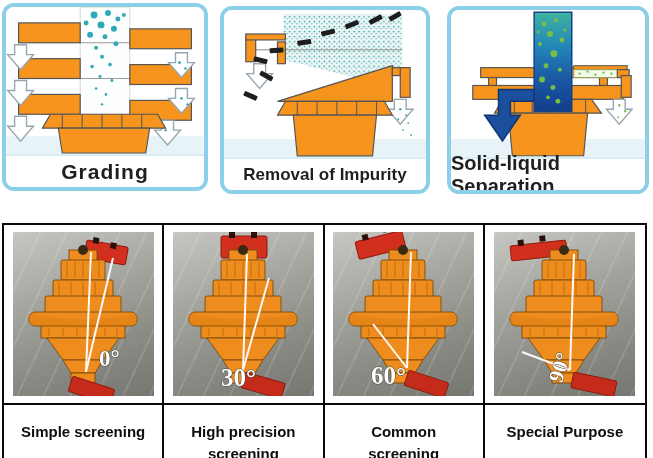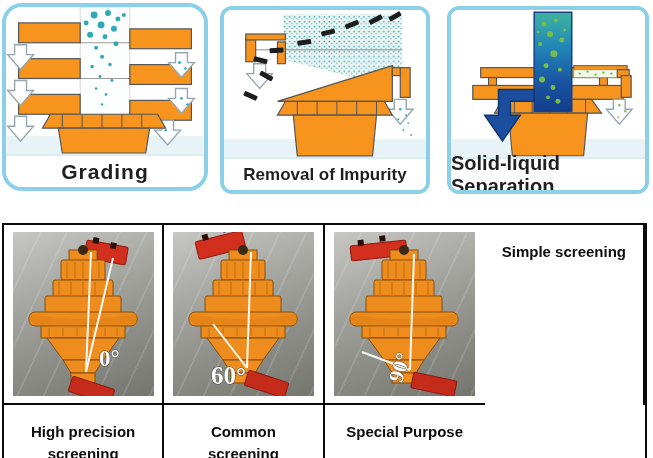--- a/index.html
+++ b/index.html
@@ -2,21 +2,21 @@
 <html><head>
 <meta charset="utf-8">
 <style>
   html,body{margin:0;padding:0;background:#fff;}
   .stage{position:relative;width:653px;height:458px;background:#fff;overflow:hidden;
          font-family:"Liberation Sans",sans-serif;}
 
   
   .panel{position:absolute;box-sizing:border-box;border:4px solid #8CCFE8;border-radius:12px;
          background:#fff;overflow:hidden;}
-  .panel-1{left:2px;top:3px;width:206px;height:188px;border-radius:20px;}
+  .panel-1{left:2px;top:3px;width:206px;height:188px;}
   .panel-2{left:220px;top:6px;width:210px;height:188px;}
   .panel-3{left:447px;top:6px;width:202px;height:188px;}
   .panel svg.diagram{display:block;width:100%;height:147px;background:#fff;}
   .panel-label{height:31px;display:flex;align-items:center;justify-content:center;
                border-top:2px solid #d9edf5;background:#fff;color:#1f1f1f;font-weight:bold;}
   .panel-1 .panel-label{font-size:21px;letter-spacing:1px;}
   .panel-2 .panel-label{font-size:17px;}
   .panel-3 .panel-label{font-size:20px;}
 
   
@@ -282,20 +282,36 @@
           <rect x="60" y="144" width="44" height="16" rx="2" fill="#C52B1B" stroke="#8E1A0E" transform="rotate(18 60 144)"></rect>
           <g stroke="#ffffff" stroke-width="2" opacity="0.95">
             <line x1="78" y1="20" x2="73" y2="140"></line>
             <line x1="100" y1="26" x2="73" y2="140"></line>
           </g>
           <text class="angle-text" x="86" y="134" font-size="23">0°</text>
         </svg>
       </div>
     </div>
 
+    <div class="photo-cell">
+      <div class="photo">
+        <svg viewBox="0 0 141 164">
+          <rect x="48" y="4" width="46" height="22" rx="2" fill="#D22F1E" stroke="#8E1A0E"></rect>
+          <rect x="56" y="0" width="6" height="6" fill="#2b1008"></rect>
+          <rect x="78" y="0" width="6" height="6" fill="#2b1008"></rect>
+          <use href="#motor"></use>
+          <rect x="72" y="140" width="42" height="16" rx="2" fill="#C52B1B" stroke="#8E1A0E" transform="rotate(16 72 140)"></rect>
+          <g stroke="#ffffff" stroke-width="2" opacity="0.95">
+            <line x1="74" y1="22" x2="70" y2="138"></line>
+            <line x1="96" y1="46" x2="70" y2="138"></line>
+          </g>
+          <text class="angle-text" x="48" y="154" font-size="25">30°</text>
+        </svg>
+      </div>
+    </div>
 
     <div class="photo-cell">
       <div class="photo">
         <svg viewBox="0 0 141 164">
           <rect x="22" y="10" width="48" height="18" rx="2" fill="#D22F1E" stroke="#8E1A0E" transform="rotate(-14 22 10)"></rect>
           <rect x="30" y="5" width="6" height="6" fill="#2b1008" transform="rotate(-14 22 10)"></rect>
           <rect x="52" y="2" width="6" height="6" fill="#2b1008" transform="rotate(-14 22 10)"></rect>
           <use href="#motor"></use>
           <rect x="76" y="138" width="42" height="16" rx="2" fill="#C52B1B" stroke="#8E1A0E" transform="rotate(18 76 138)"></rect>
           <g stroke="#ffffff" stroke-width="2" opacity="0.95">

